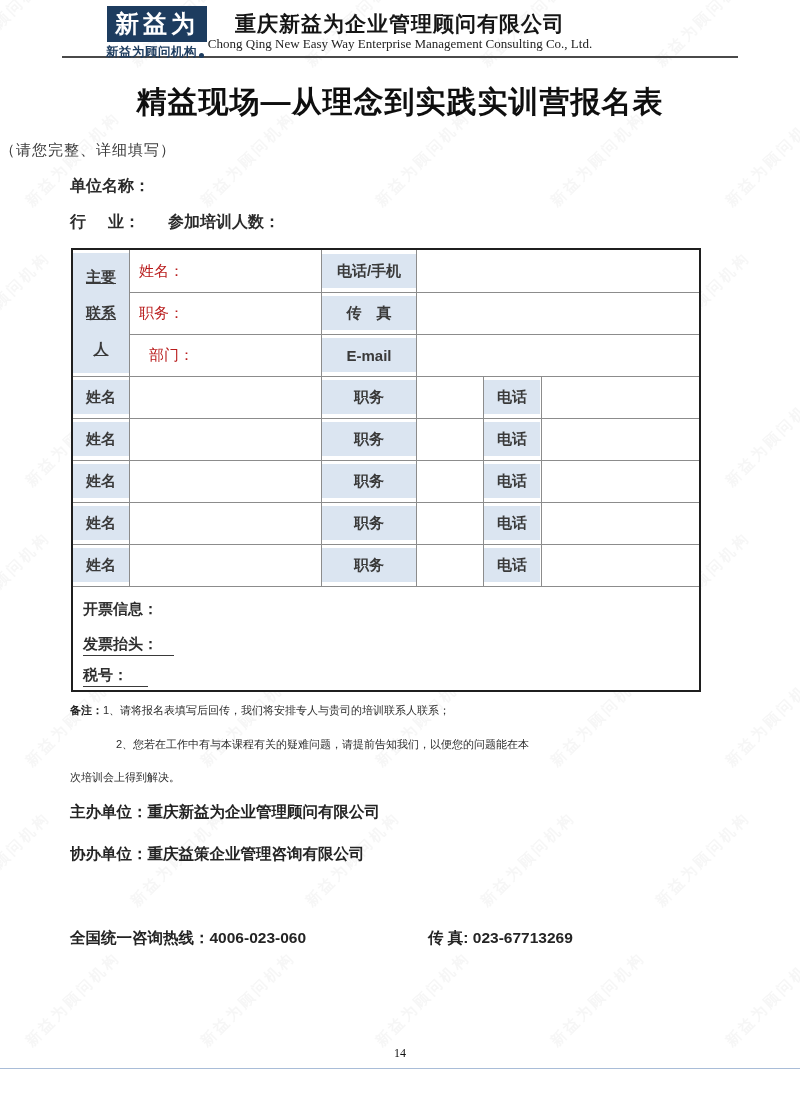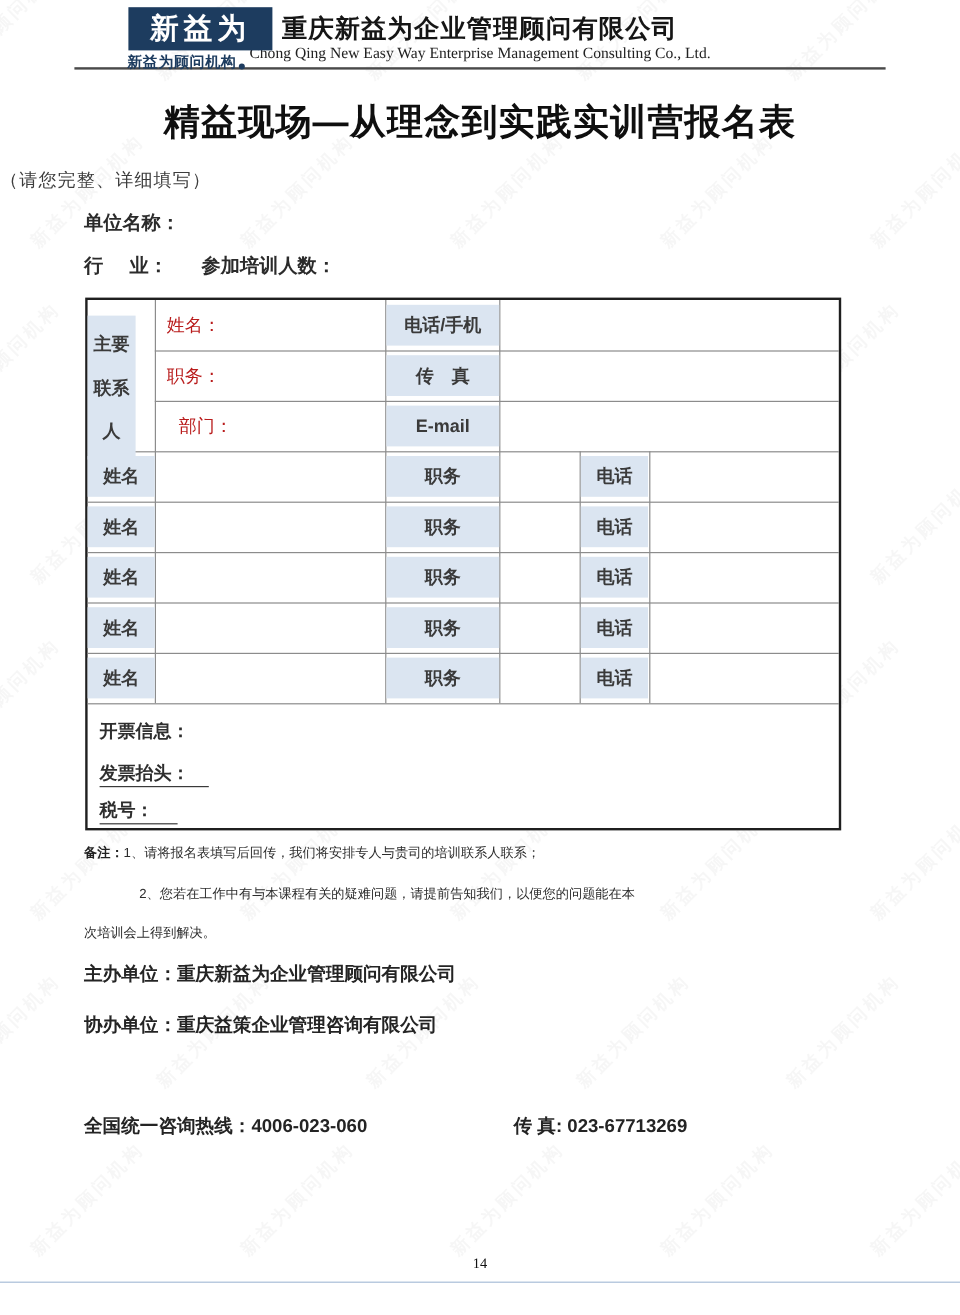--- a/index.html
+++ b/index.html
@@ -5,21 +5,21 @@
   html,body{margin:0;padding:0;background:#ffffff;}
   body{font-family:"Liberation Sans","DejaVu Sans",sans-serif;}
   .page{position:relative;width:800px;height:1096px;background:#ffffff;overflow:hidden;margin:0 auto;}
 
   
   #watermark-layer{position:absolute;inset:0;pointer-events:none;z-index:0;}
   .wm{position:absolute;transform:rotate(-45deg);color:#6a6a6a;opacity:0.055;
       font-size:15px;font-weight:bold;letter-spacing:3px;white-space:nowrap;}
 
   
-  .logo-box{position:absolute;left:107px;top:6px;width:120px;height:36px;background:#1d3c5f;
+  .logo-box{position:absolute;left:107px;top:6px;width:100px;height:36px;background:#1d3c5f;
             color:#ffffff;font-weight:bold;font-size:24px;letter-spacing:4px;
             display:flex;align-items:center;justify-content:center;z-index:2;}
   .logo-band{position:absolute;left:106px;top:44px;width:112px;font-size:12.5px;font-weight:bold;
              color:#1d3c5f;letter-spacing:0.5px;white-space:nowrap;z-index:2;display:flex;align-items:center;}
   .logo-dot{display:inline-block;width:5px;height:5px;border-radius:50%;background:#1d3c5f;margin-left:2px;margin-top:6px;}
   .company-cn{position:absolute;left:0;top:10px;width:100%;text-align:center;font-size:21px;
               font-weight:bold;color:#151515;letter-spacing:1px;z-index:1;}
   .company-en{position:absolute;left:0;top:36px;width:100%;text-align:center;
               font-family:"Liberation Serif","DejaVu Serif",serif;font-size:13px;color:#222;z-index:1;}
   .header-rule{position:absolute;left:62px;top:56px;width:676px;height:2px;background:#4a4a4a;}
@@ -136,21 +136,21 @@
     <div class="hline" style="top:210px;left:0;width:626px;"></div>
     <div class="hline" style="top:252px;left:0;width:626px;"></div>
     <div class="hline" style="top:294px;left:0;width:626px;"></div>
     <div class="hline" style="top:336px;left:0;width:626px;"></div>
     <div class="vline" style="left:56px;top:0;height:336px;"></div>
     <div class="vline" style="left:248px;top:0;height:336px;"></div>
     <div class="vline" style="left:343px;top:0;height:336px;"></div>
     <div class="vline" style="left:410px;top:126px;height:210px;"></div>
     <div class="vline" style="left:468px;top:126px;height:210px;"></div>
 
-    <div class="cell-blue merged-contact" style="left:0;top:13px;width:40px;height:120px;">
+    <div class="cell-blue merged-contact" style="left:0;top:3px;width:56px;height:120px;text-decoration:underline;">
       <span>主要</span>
       <span>联系</span>
       <span>人</span>
     </div>
 
     <div class="cell-label-left" style="left:56px;top:0;width:182px;height:42px;">姓名：</div>
     <div class="cell-label-left" style="left:56px;top:42px;width:182px;height:42px;">职务：</div>
     <div class="cell-label-left" style="left:56px;top:84px;width:182px;height:42px;padding-left:20px;">部门：</div>
 
     <div class="cell-blue" style="left:249px;top:4px;width:94px;height:34px;">电话/手机</div>

